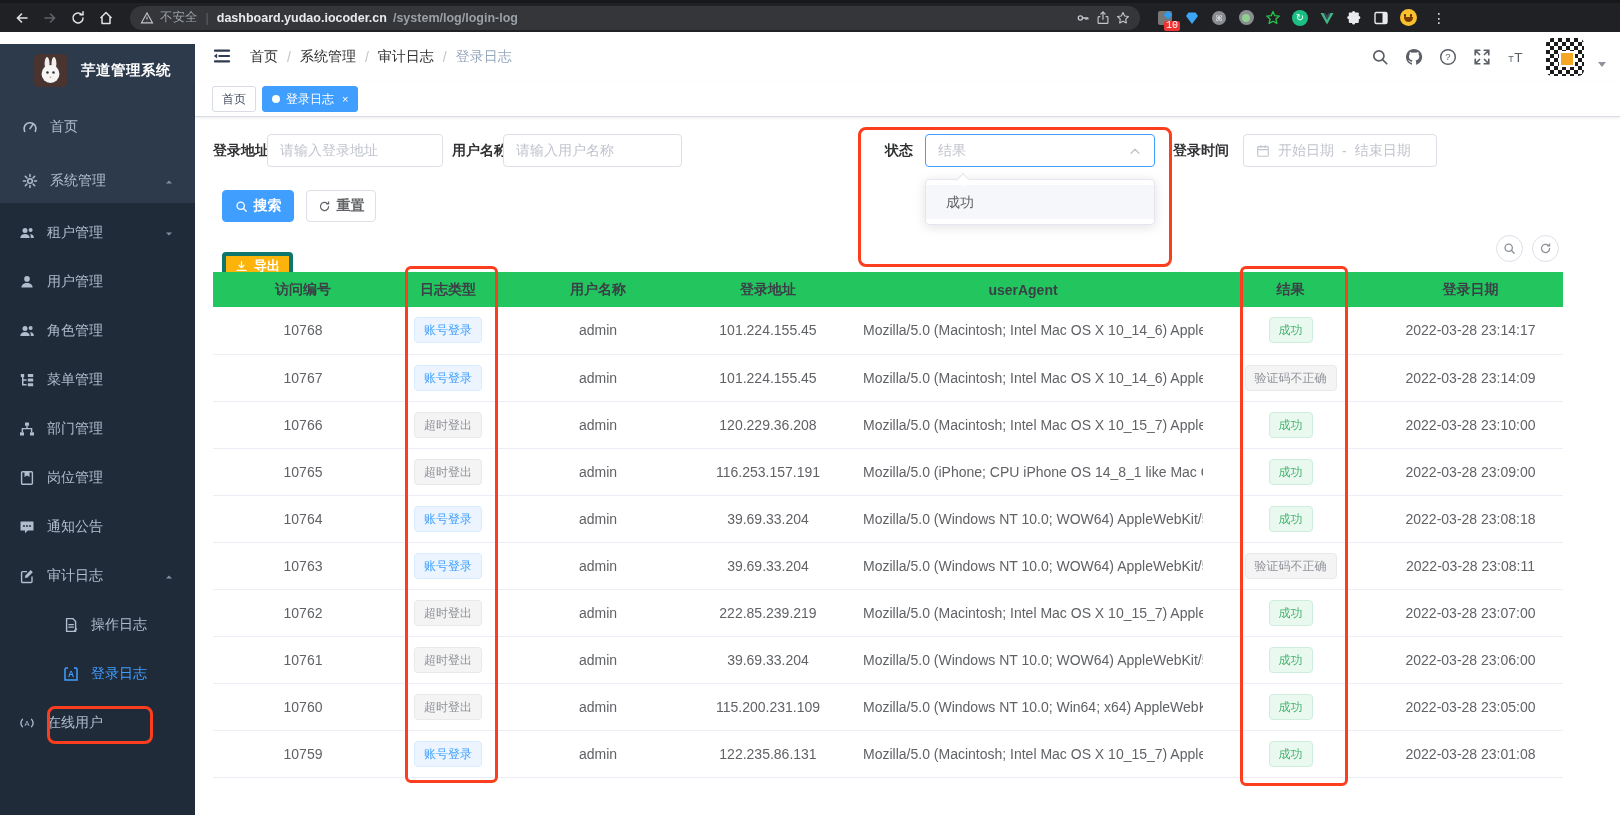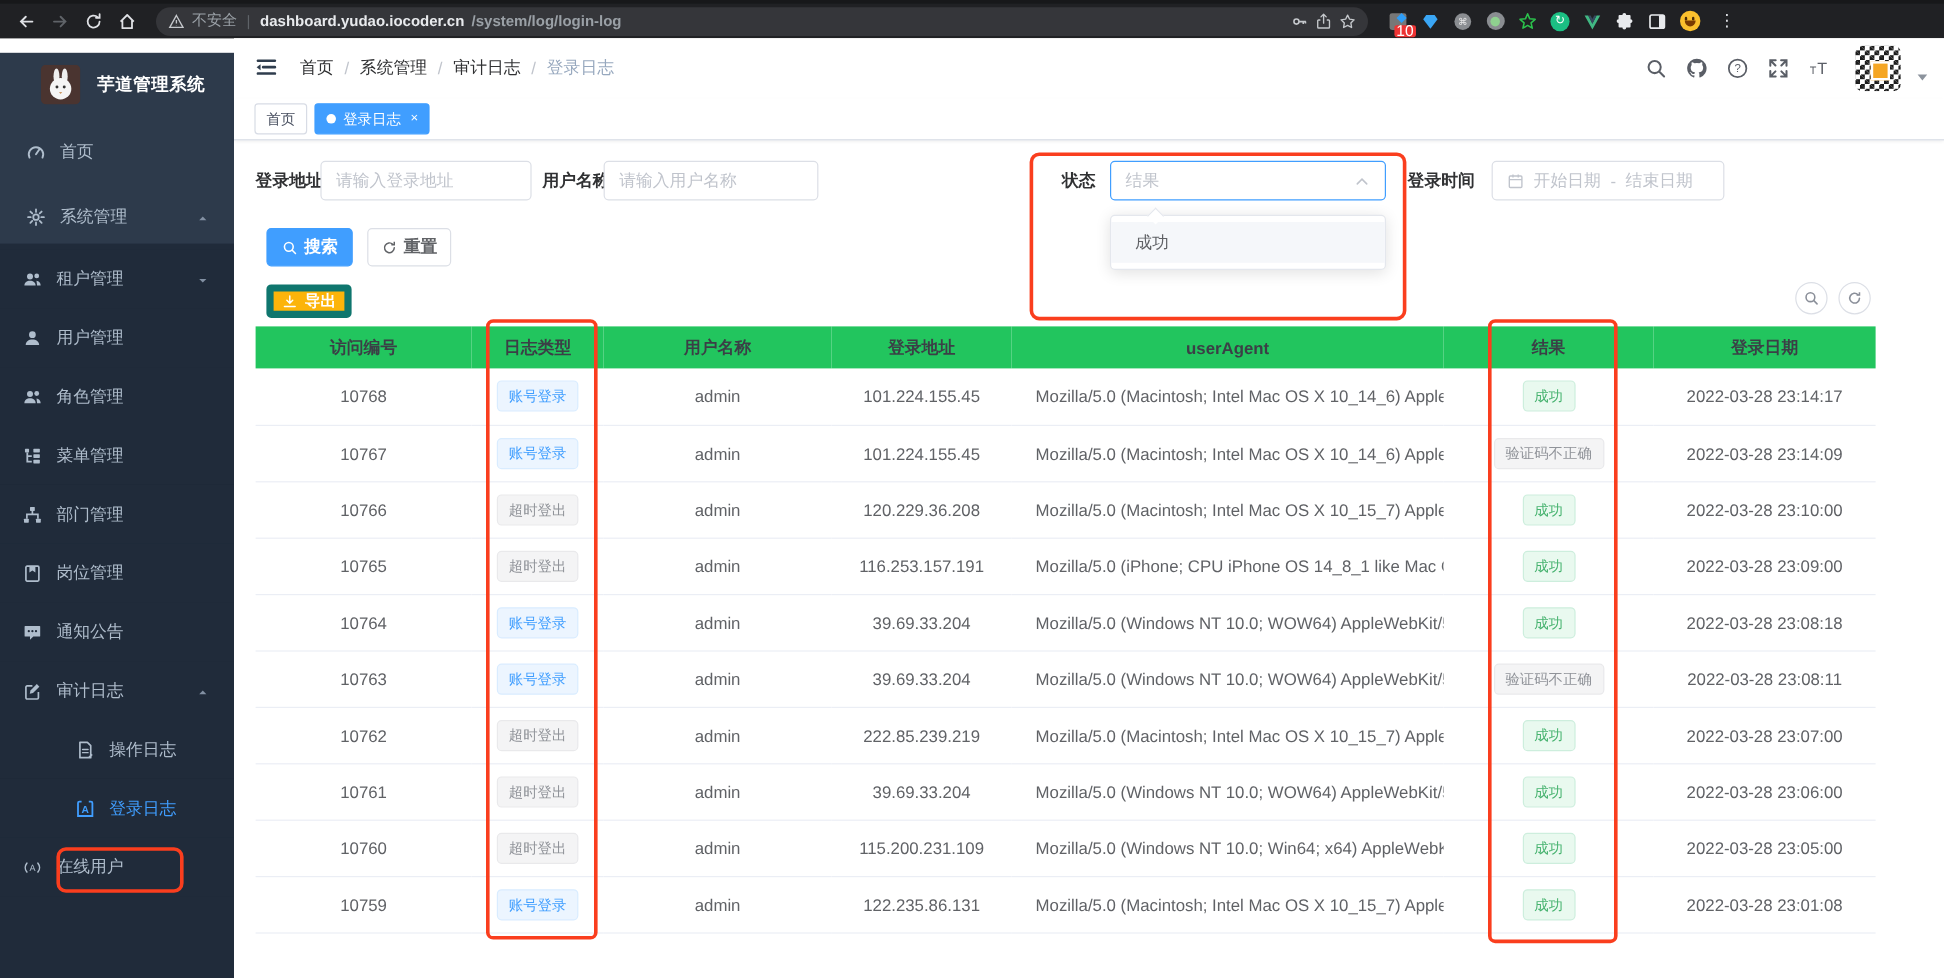--- a/index.html
+++ b/index.html
@@ -16,21 +16,21 @@
   .omnibox .warn svg { width:13px; height:13px; }
   .omnibox .sep { color:#5f6368; margin:0 2px; }
   .omnibox .host { color:#e8eaed; font-weight:bold; }
   .omnibox .path { color:#9aa0a6; font-weight:bold; }
   .omnibox .spacer { flex:1; }
   .omnibox .obx-ic { color:#c4c7cb; display:flex; }
   .omnibox .obx-ic svg { width:14px; height:14px; }
   .ext-row { display:flex; align-items:center; gap:9px; margin-left:12px; }
   .ext { position:relative; width:18px; height:18px; display:flex; align-items:center; justify-content:center; }
   .ext svg { width:16px; height:16px; }
-  .ext .badge { position:absolute; right:-6px; bottom:-4px; background:#e33; color:#fff; font-size:13px; padding:0 2px; border-radius:2px; line-height:10px; }
+  .ext .badge { position:absolute; right:-6px; bottom:-4px; background:#e33; color:#fff; font-size:10px; padding:0 2px; border-radius:2px; line-height:10px;font-family:Liberation Mono, monospace; }
   .ext.txt { color:#c8cacd; font-size:13px; }
   .ext .grid-sq { width:14px; height:14px; background:#777; border-radius:2px; position:relative; }
   .ext .grid-sq::after { content:""; position:absolute; right:1px; top:1px; width:6px; height:6px; background:#2e9df7; transform:rotate(45deg); }
   .ext .rec { width:15px; height:15px; border-radius:50%; background:#8a8d91; position:relative; }
   .ext .rec::after { content:""; position:absolute; left:3.5px; top:3.5px; width:8px; height:8px; border-radius:50%; background:#8fd18f; }
   .ext .sync { width:16px; height:16px; border-radius:50%; background:#1bbf83; color:#fff; display:flex; align-items:center; justify-content:center; font-size:10px; }
   .ext .face { width:17px; height:17px; border-radius:50%; background:#fbc02d; position:relative; }
   .ext .face::before { content:""; position:absolute; left:4px; top:5px; width:2.5px; height:2.5px; border-radius:50%; background:#4b2c08; box-shadow:6px 0 0 #4b2c08; }
   .ext .face::after { content:""; position:absolute; left:4px; top:8px; width:9px; height:5px; border-radius:0 0 8px 8px; background:#7a3b00; }
   .dots { color:#dfe1e5; font-size:14px; margin-left:6px; }
@@ -84,21 +84,21 @@
   .f-input .grow { flex:1; }
   .f-input .caret-up, .f-input .cal-ic { color:#c0c4cc; display:flex; }
   .f-input svg { width:14px; height:14px; }
   .date-range { gap:8px; }
   .date-range .dash { color:#c0c4cc; }
 
   .btn { position:absolute; display:flex; align-items:center; justify-content:center; gap:6px; font-size:14px; border-radius:4px; cursor:pointer;font-weight:bold; }
   .btn svg { width:13px; height:13px; }
   .btn-search { left:27px; top:158px; width:72px; height:32px; background:#409eff; color:#fff; border:1px solid #409eff; }
   .btn-reset { left:111px; top:158px; width:70px; height:32px; background:#fff; color:#606266; border:1px solid #dcdfe6; }
-  .btn-export { left:27px; top:205px; width:71px; height:28px; background:#fcb40a; color:#fff; border:6px solid #0f766e; font-size:13px; }
+  .btn-export { left:27px; top:220px; width:71px; height:28px; background:#fcb40a; color:#fff; border:4px solid #0f766e; font-size:13px; }
   .tool-circle { position:absolute; top:203px; width:27px; height:27px; border-radius:50%; border:1px solid #dcdfe6; color:#8a8f99; display:flex; align-items:center; justify-content:center; cursor:pointer; background:#fff; }
   .tool-circle svg { width:13px; height:13px; }
 
   
   .dropdown { position:absolute; left:730px; top:147px; width:230px; background:#fff; border:1px solid #e4e7ed; border-radius:4px; box-shadow:0 2px 12px rgba(0,0,0,.12); z-index:30; padding:5px 0; }
   .dropdown::before { content:""; position:absolute; left:32px; top:-5px; width:9px; height:9px; background:#fff; border-left:1px solid #e4e7ed; border-top:1px solid #e4e7ed; transform:rotate(45deg); }
   .dd-option { height:34px; line-height:34px; padding-left:20px; font-size:14px; color:#606266; cursor:pointer; }
   .dd-option.hover { background:#f5f7fa; }
 
   

